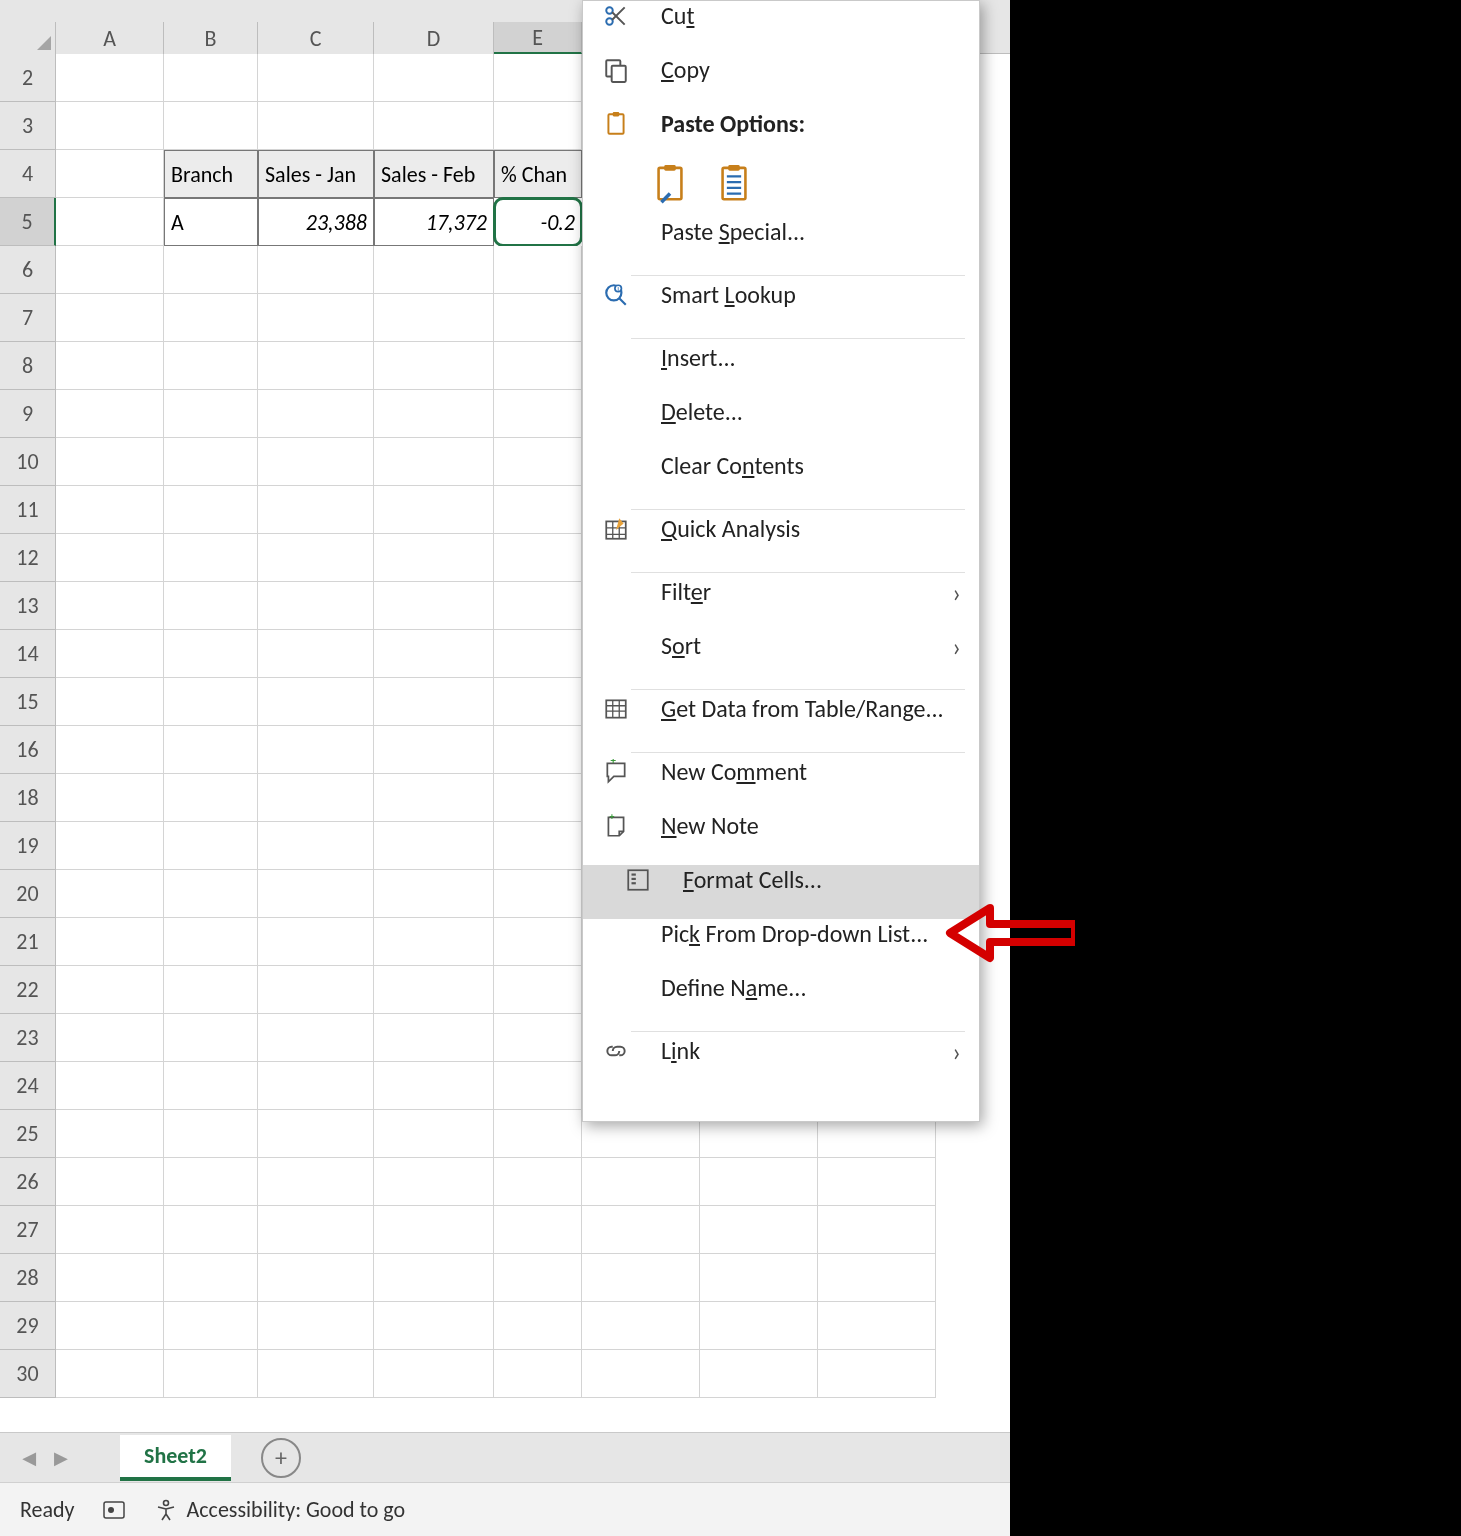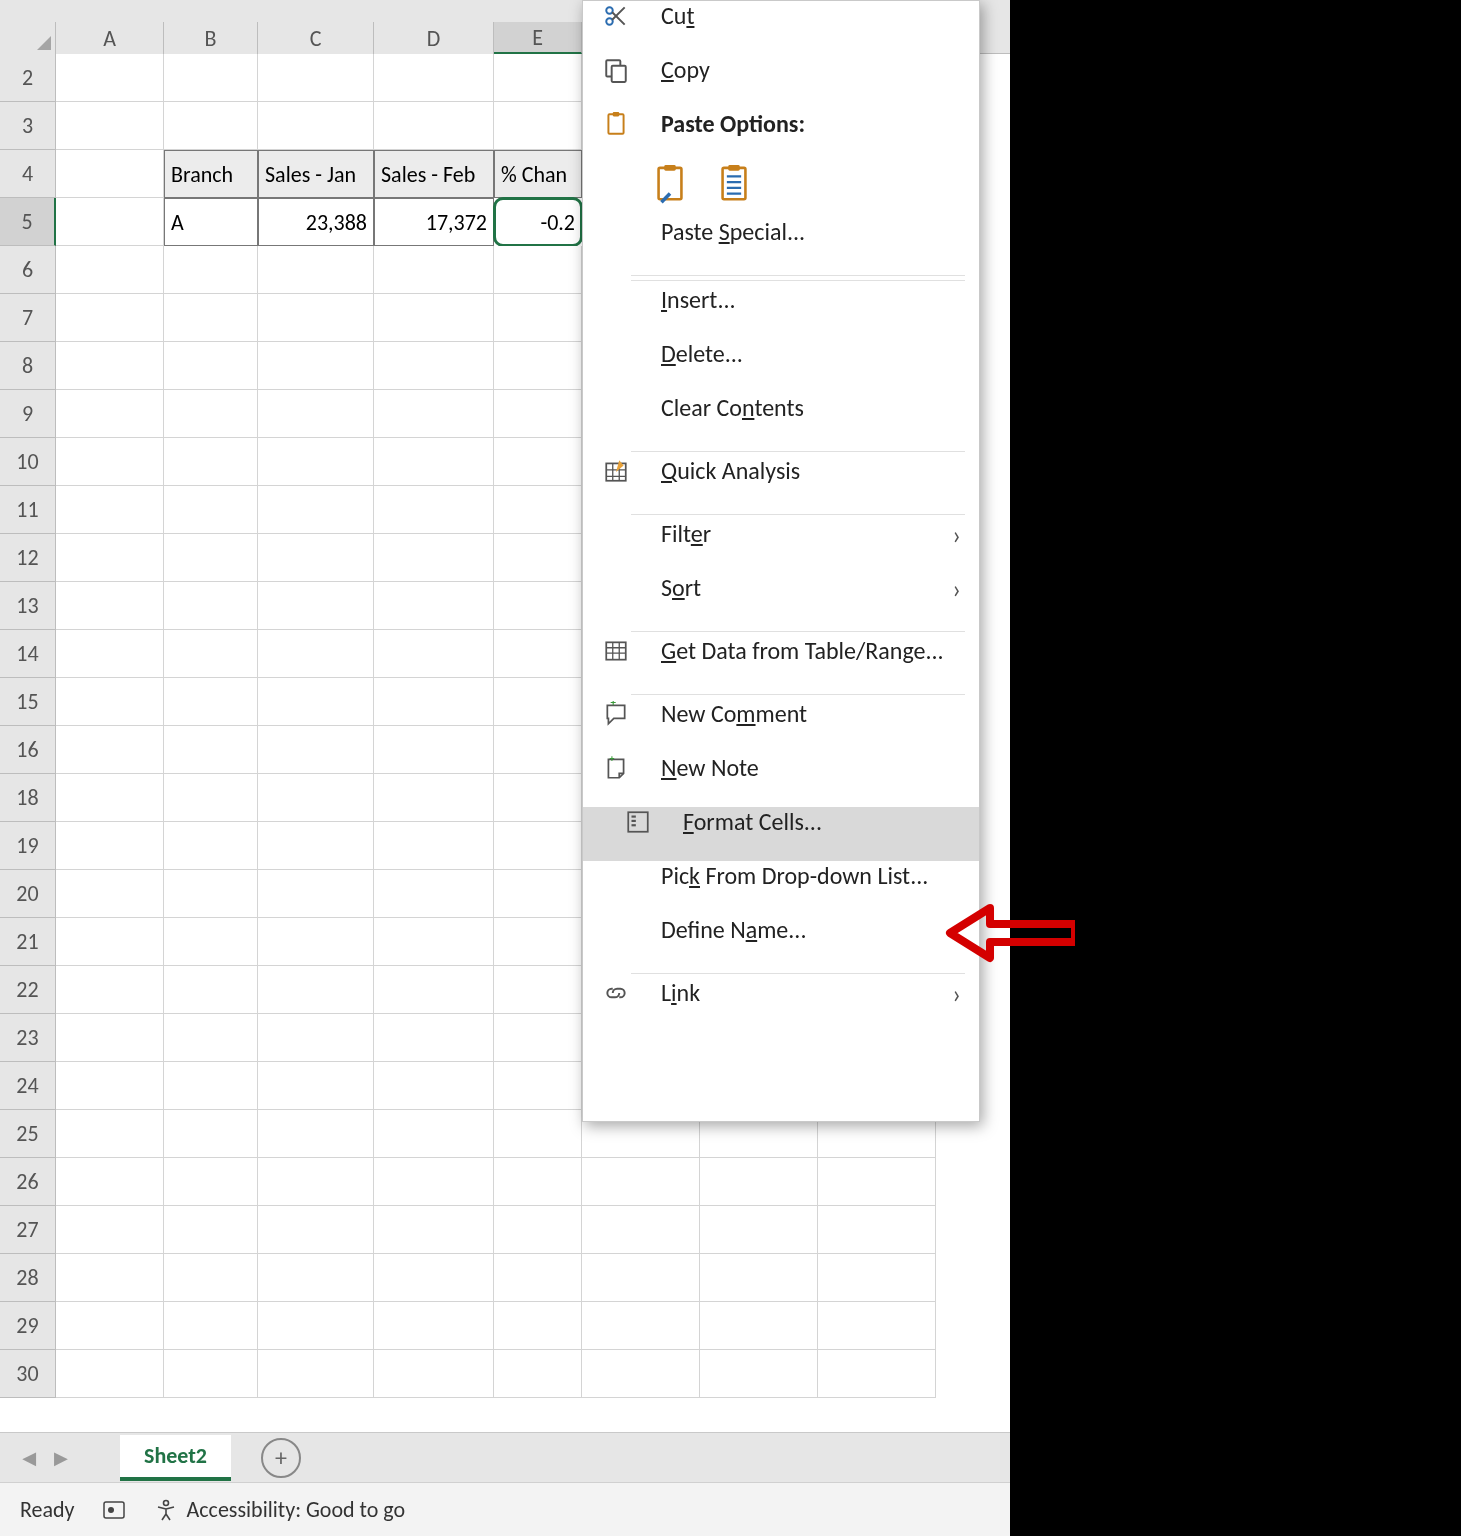--- a/index.html
+++ b/index.html
@@ -124,21 +124,21 @@
     white-space: nowrap;
   }
   .cell.thead {
     background: #ececec;
     border: 1px solid #777;
   }
   .cell.tbody {
     border: 1px solid #777;
     background: #fff;
   }
-  .cell.right { justify-content: flex-end; }
+  .cell.right { justify-content: flex-end; font-style: italic; }
   .cell.sel {
     outline: 3px solid #217346;
     outline-offset: -2px;
     background: #fff;
     border-radius: 9px;
   }
   
   .sheet-tabs {
     position: absolute;
     left: 0;
@@ -712,20 +712,31 @@
       </div>
     </div>
 
     <div class="cm-item">
       <span class="cm-icon blank"></span>
       <span class="cm-label">Paste <u>S</u>pecial...</span>
     </div>
 
     <div class="cm-sep"></div>
 
+    <div class="cm-item">
+      <span class="cm-icon">
+        <svg width="26" height="26" viewBox="0 0 24 24">
+            <circle cx="10" cy="10" r="7" fill="none" stroke="#2b6cb0" stroke-width="2"></circle>
+            <path d="M15 15 L21 21" stroke="#2b6cb0" stroke-width="2"></path>
+            <circle cx="14" cy="6" r="3" fill="#fff" stroke="#2b6cb0" stroke-width="1.6"></circle>
+            <text x="14" y="8.5" font-size="5" text-anchor="middle" fill="#2b6cb0" font-weight="bold">i</text>
+          </svg>
+      </span>
+      <span class="cm-label">Smart <u>L</u>ookup</span>
+    </div>
 
     <div class="cm-sep"></div>
 
     <div class="cm-item">
       <span class="cm-icon blank"></span>
       <span class="cm-label"><u>I</u>nsert...</span>
     </div>
     <div class="cm-item">
       <span class="cm-icon blank"></span>
       <span class="cm-label"><u>D</u>elete...</span>

